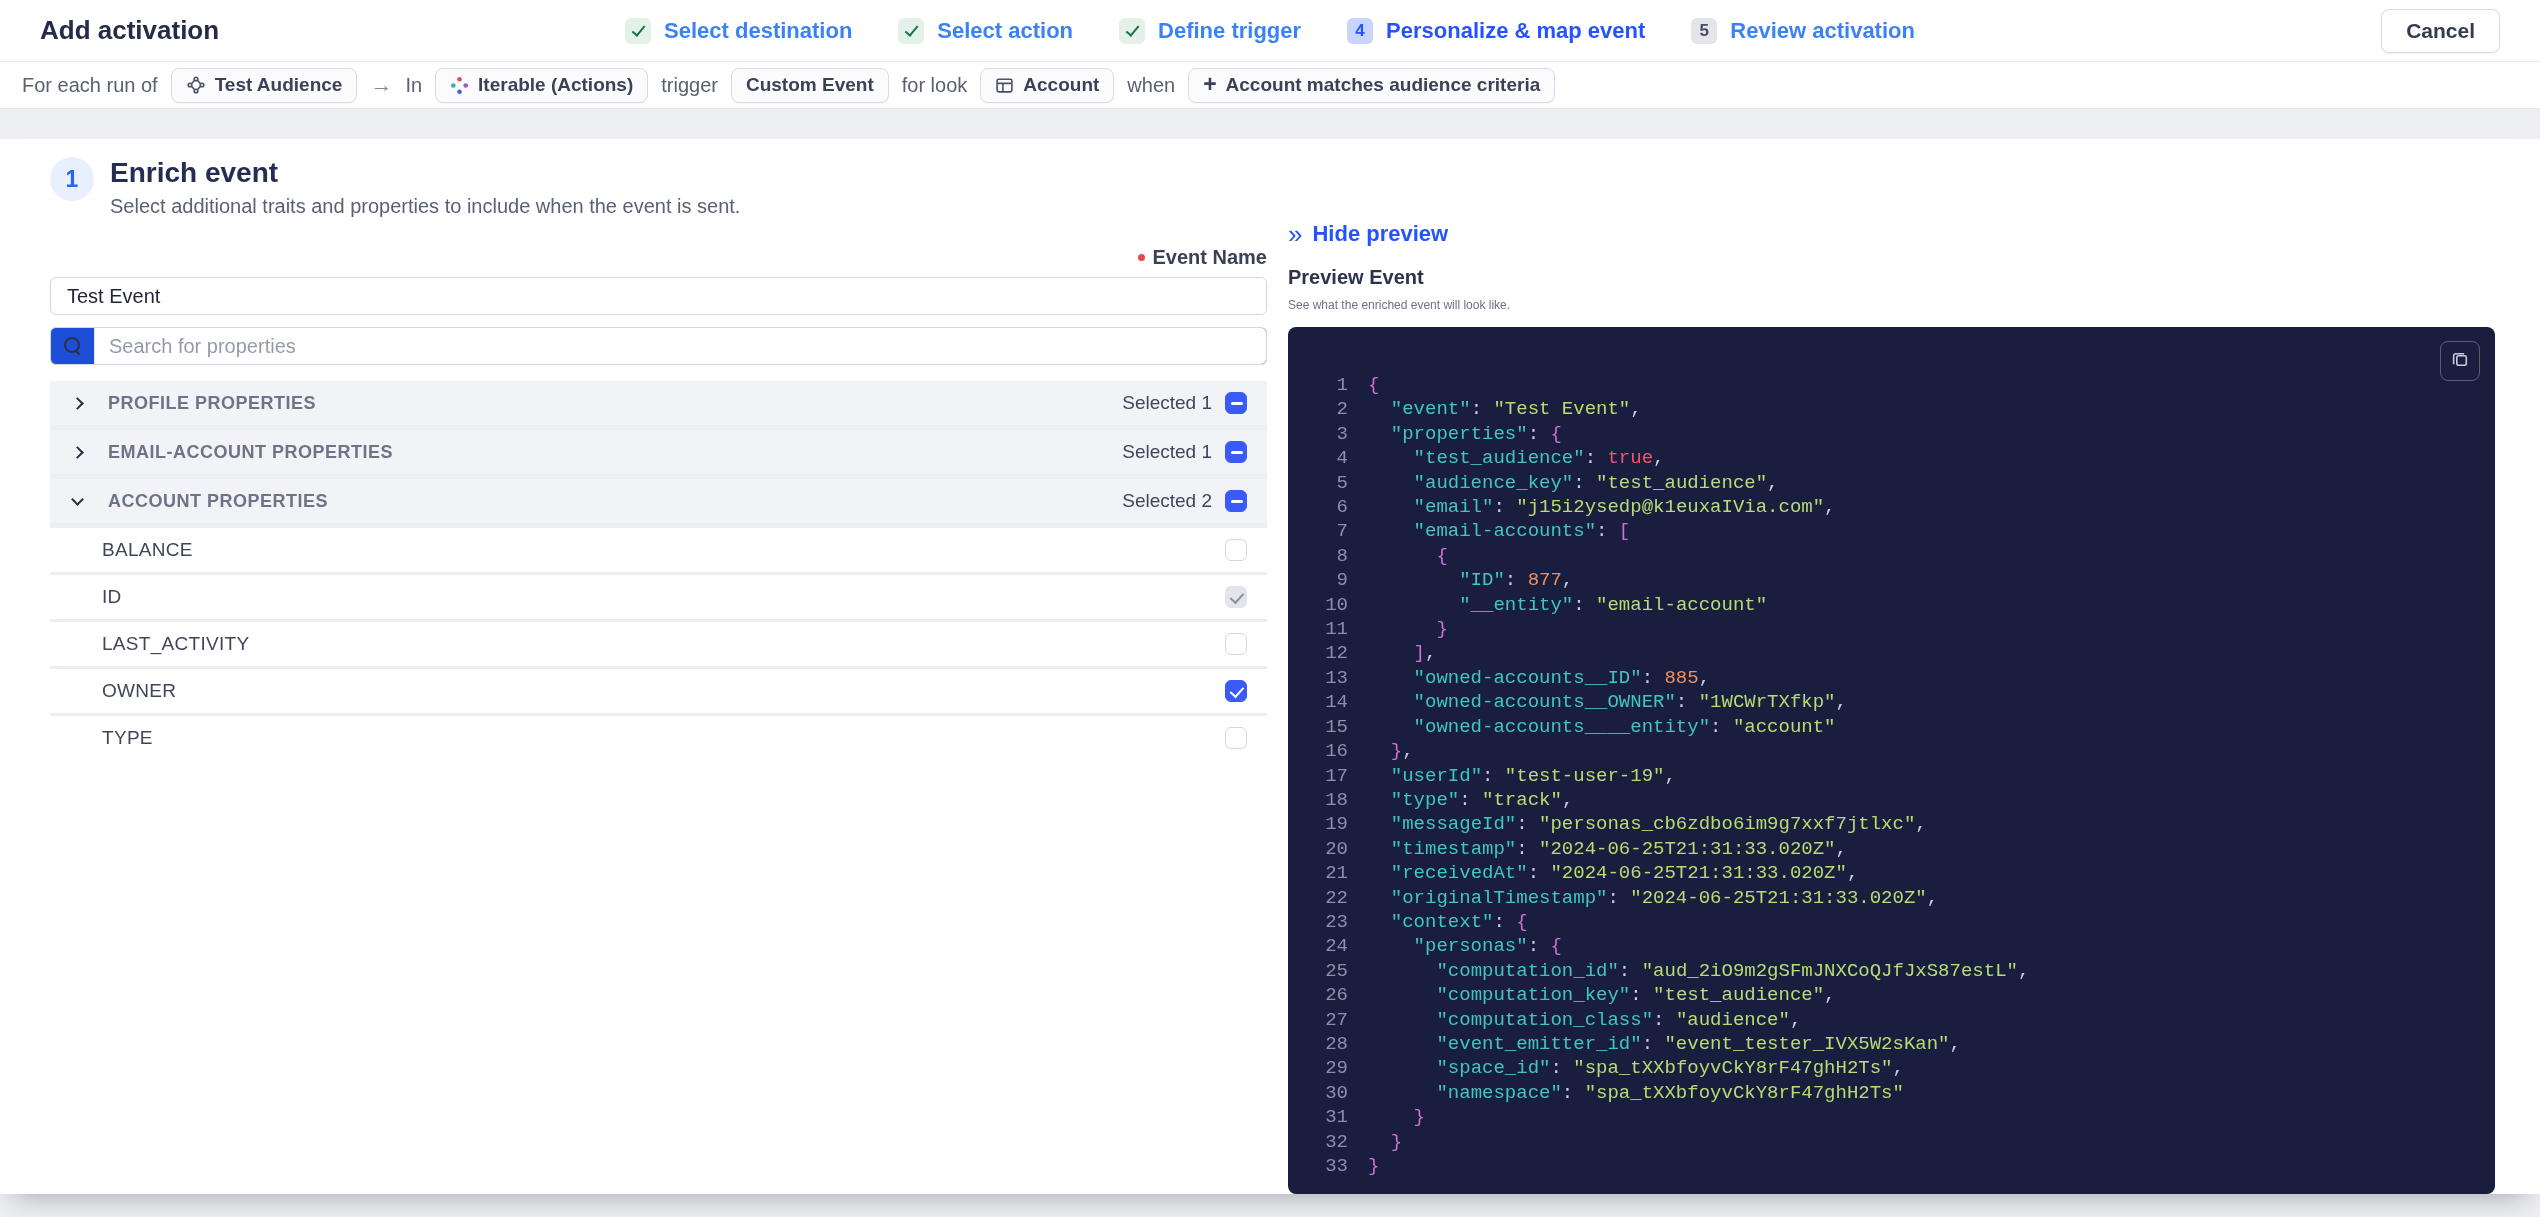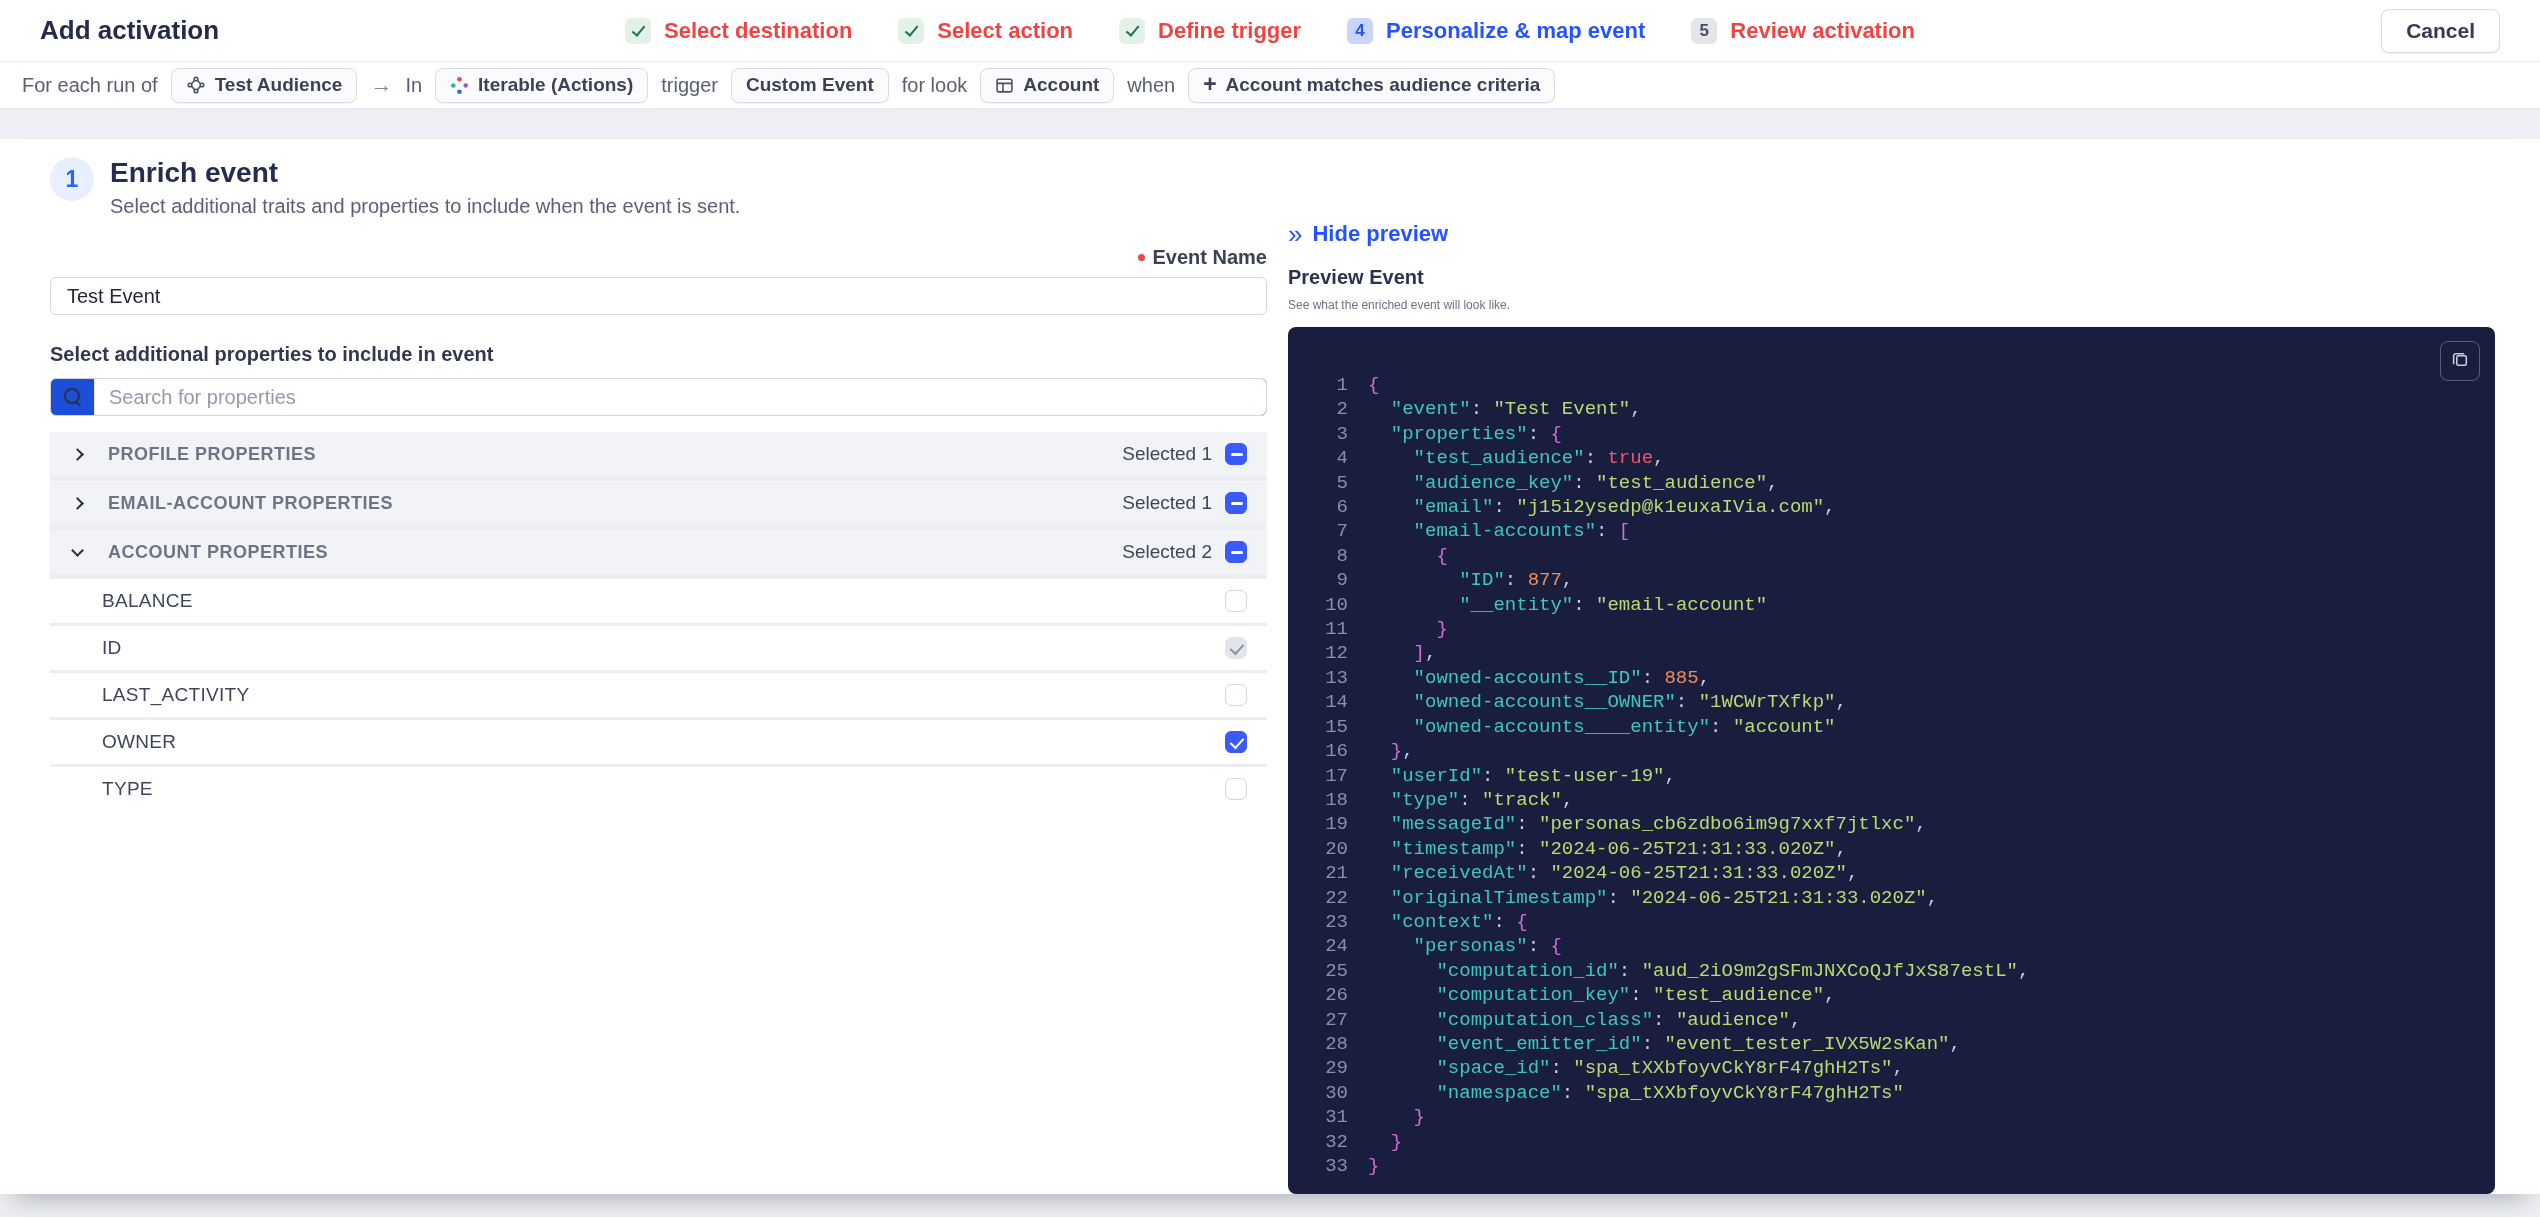--- a/index.html
+++ b/index.html
@@ -29,21 +29,21 @@
   }
   .step-ic.done   { background: var(--step-done-bg, #e3f1e9); }
   .step-ic.active { background: var(--step-active-bg, #c9d4fd); color: var(--link, #2453ff); }
   .step-ic.todo   { background: var(--step-todo-bg, #e3e5ea); color: #454c63; }
   .check-mark {
     width: 7px; height: 13px; margin-top: -3px;
     border-right: 2.6px solid var(--step-done-check, #17734a);
     border-bottom: 2.6px solid var(--step-done-check, #17734a);
     transform: rotate(40deg);
   }
-  .step-label { font-size: 22px; font-weight: 600; color: #ef4444; white-space: nowrap; }
+  .step-label { font-size: 22px; font-weight: 600; color: #3b82f6; white-space: nowrap; }
   .step.active .step-label { color: var(--link, #2453ff); }
   .cancel-btn {
     margin-left: auto; background: #fff; border: 1px solid #d7dae2;
     border-radius: 8px; padding: 9px 24px; font-family: inherit;
     font-size: 21px; font-weight: 600; color: #333a52; cursor: pointer;
     box-shadow: 0 1px 2px rgba(16,24,40,.06);
   }
   
   .summary-bar {
     height: 47px; background: #fff; border-bottom: 1px solid #e7e9ee;
@@ -280,21 +280,20 @@
           <div class="enrich-sub">Select additional traits and properties to include when the event is sent.</div>
         </div>
       </div>
 
       <div class="field-label">
         <span class="required-dot"></span>
         <span>Event Name</span>
       </div>
       <input class="text-input" type="text" value="Test Event" style="">
 
-      <div class="props-label">Select additional properties to include in event</div>
 
       <div class="search-box">
         <span class="search-ic-cell">
             <span class="search-ic"></span>
           </span>
         <input class="search-input" type="text" placeholder="Search for properties" style="">
       </div>
 
       <div class="props-list">
           <div class="group-row">

